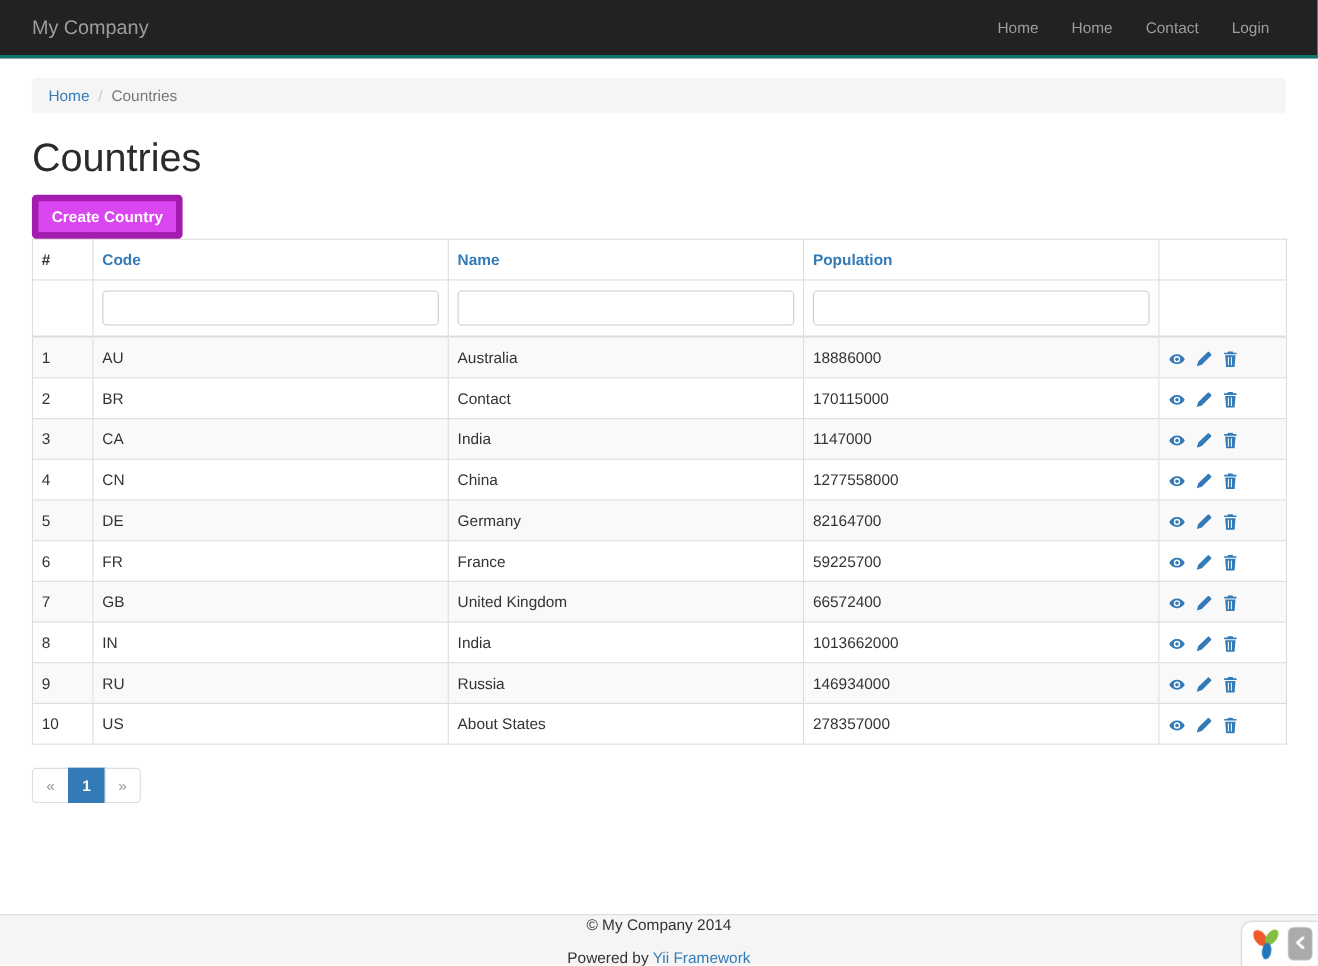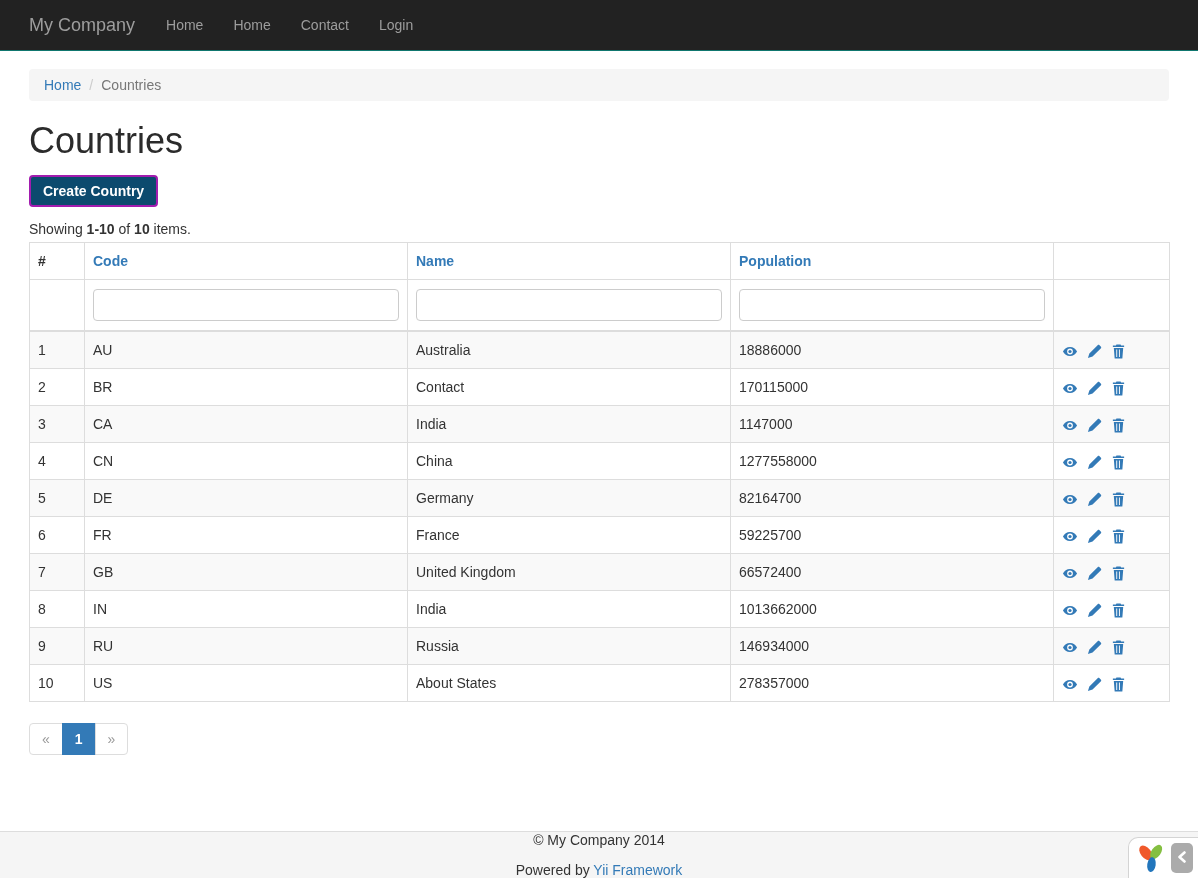--- a/index.html
+++ b/index.html
@@ -5,43 +5,43 @@
   * { box-sizing: border-box; }
   html,body { margin:0; padding:0; }
   body {
     width:1198px; height:878px; overflow:hidden;
     font-family:"Liberation Sans", sans-serif;
     font-size:14px; color:#333; background:#fff;
     display:flex; flex-direction:column;
   }
   
   .navbar {
-    flex:0 0 50px; background:#222; border-bottom:1px solid #0f766e;
-    display:flex; align-items:center; 
+    flex:0 0 50px; background:#222; border-bottom:3px solid #0f766e;
+    display:flex; align-items:center; justify-content:space-between;
     padding:0 29px;
     gap:16px;
   }
   .navbar-brand { color:#9d9d9d; font-size:18px; text-decoration:none; cursor:pointer; }
   .navbar-nav { list-style:none; display:flex; margin:0; padding:0; }
   .navbar-nav li { color:#9d9d9d; font-size:14px; line-height:20px; padding:15px; cursor:pointer; }
   
   .wrap { flex:1 1 auto; }
   .container { width:1140px; margin:0 auto; }
   
   .breadcrumb {
     background:#f5f5f5; border-radius:4px; padding:8px 15px;
     margin:18px 0 20px; display:flex; align-items:center;
   }
   .breadcrumb a { color:#337ab7; text-decoration:none; cursor:pointer; }
   .breadcrumb .sep { color:#ccc; padding:0 8px; }
   .breadcrumb .active { color:#777; }
   
   h1.page-title { font-size:36px; font-weight:500; line-height:40px; margin:20px 0 14px; color:#2b2b2b; }
   .btn-success {
-    display:inline-block; background:#0c4a6e; border:2px solid #a21caf; color:#fff;
+    display:inline-block; background:#d946ef; border:6px solid #a21caf; color:#fff;
     font-weight:bold; font-size:14px; line-height:18px; padding:5px 12px;
     border-radius:4px; cursor:pointer; font-family:inherit;
   }
   .summary { margin:14px 0 5px; white-space:pre-wrap; }
   .summary b { font-weight:bold; }
   
   table.grid { width:100%; border-collapse:collapse; table-layout:fixed; }
   table.grid th, table.grid td {
     border:1px solid #ddd; padding:8px; text-align:left;
     vertical-align:middle; line-height:20px; overflow:hidden;
@@ -106,21 +106,20 @@
     <div class="breadcrumb">
       <a>Home</a>
       <span class="sep">/</span>
       <span class="active">Countries</span>
     </div>
 
     <h1 class="page-title">Countries</h1>
 
     <button class="btn-success">Create Country</button>
 
-    <div class="summary"><span>Showing </span><b>1-10</b><span> of </span><b>10</b><span> items.</span></div>
 
     <table class="grid">
       <colgroup>
         <col style="width:55px">
           <col style="width:323px">
           <col style="width:323px">
           <col style="width:323px">
           <col style="width:116px">
       </colgroup>
       <thead>

